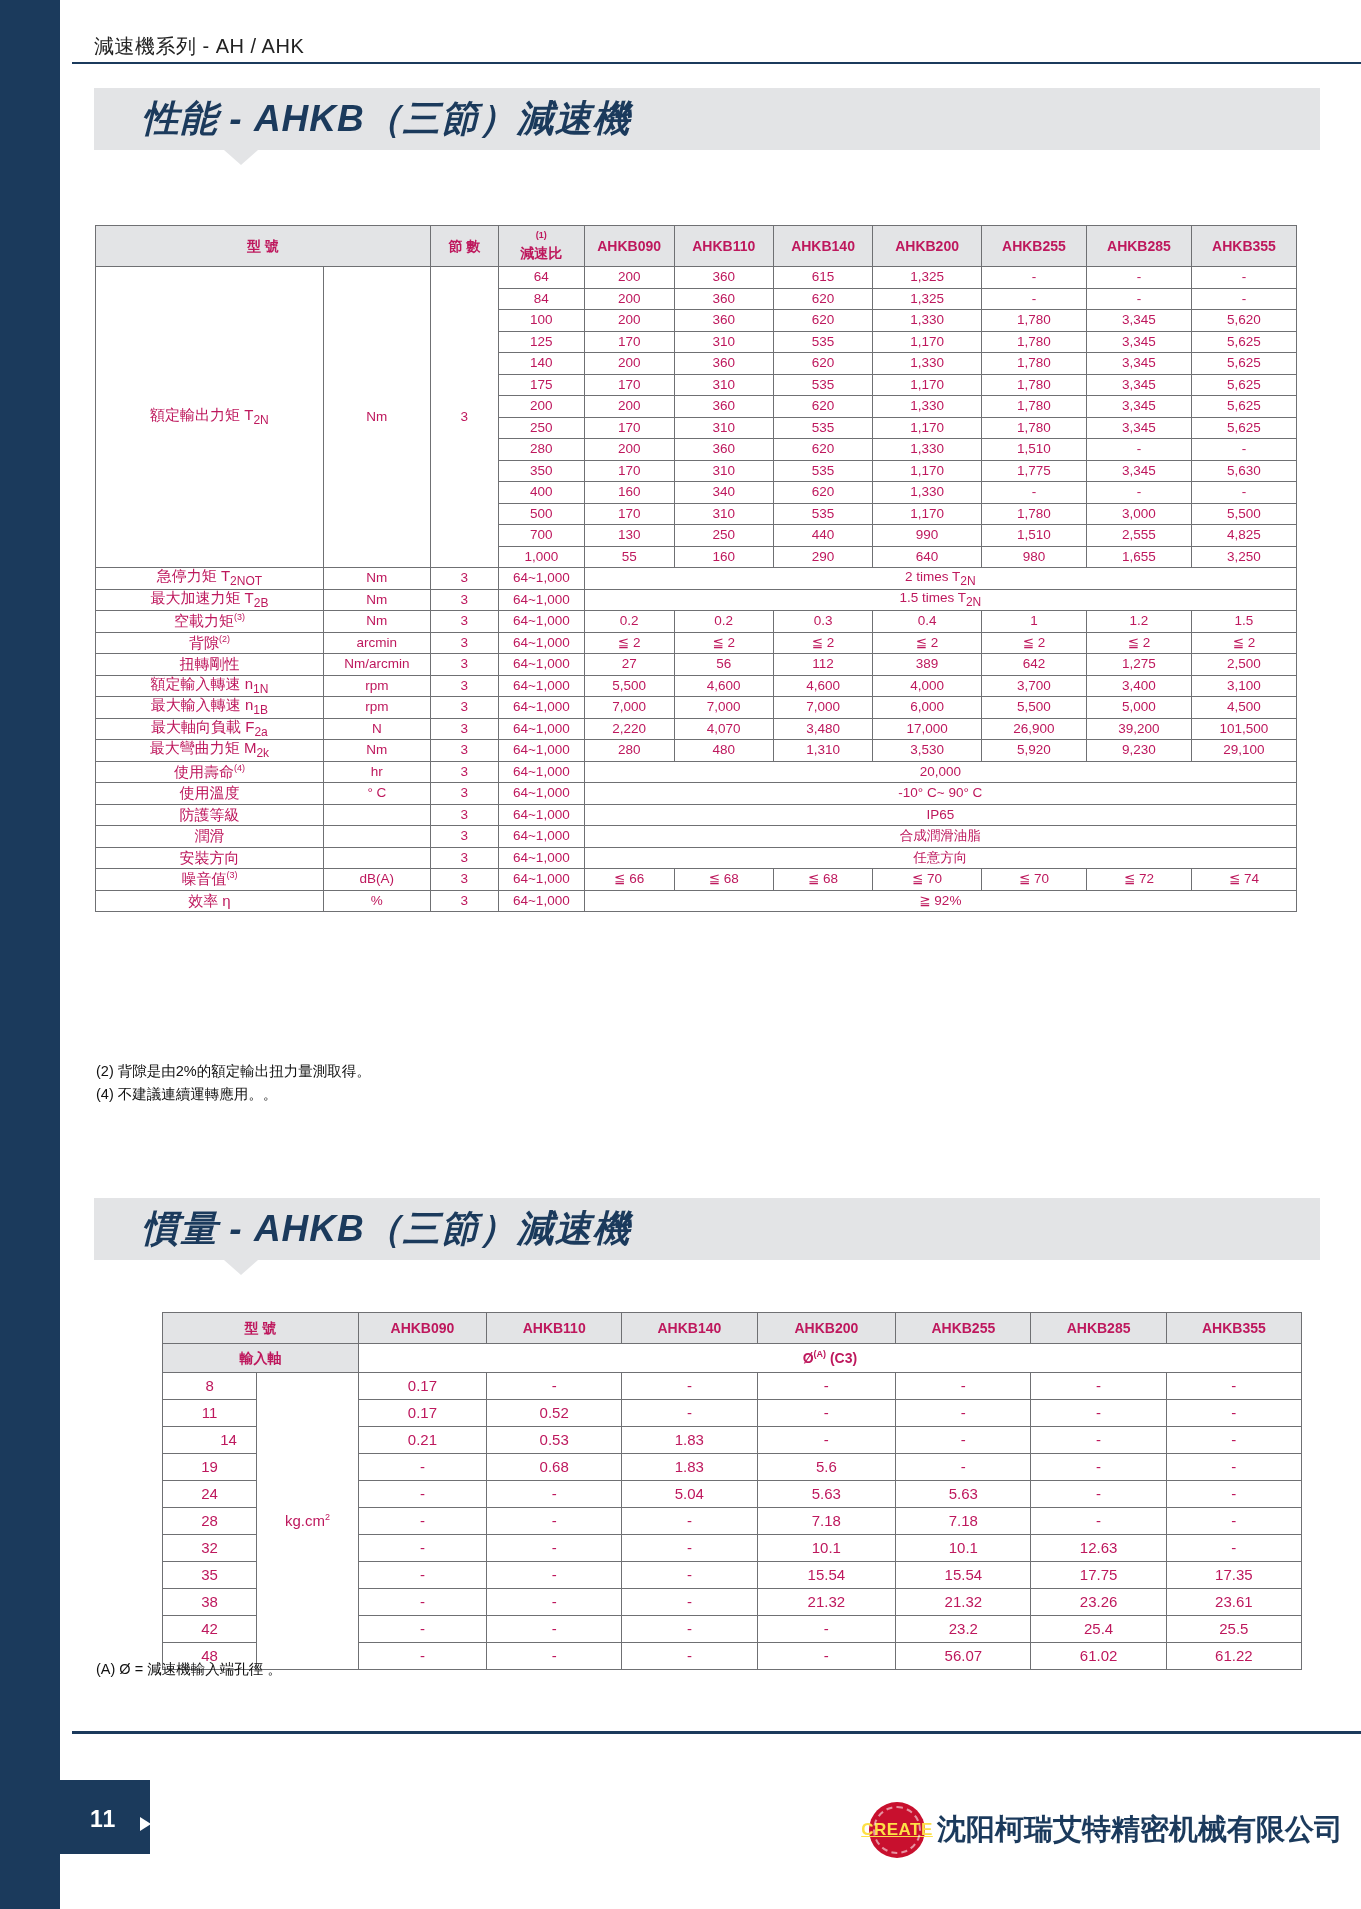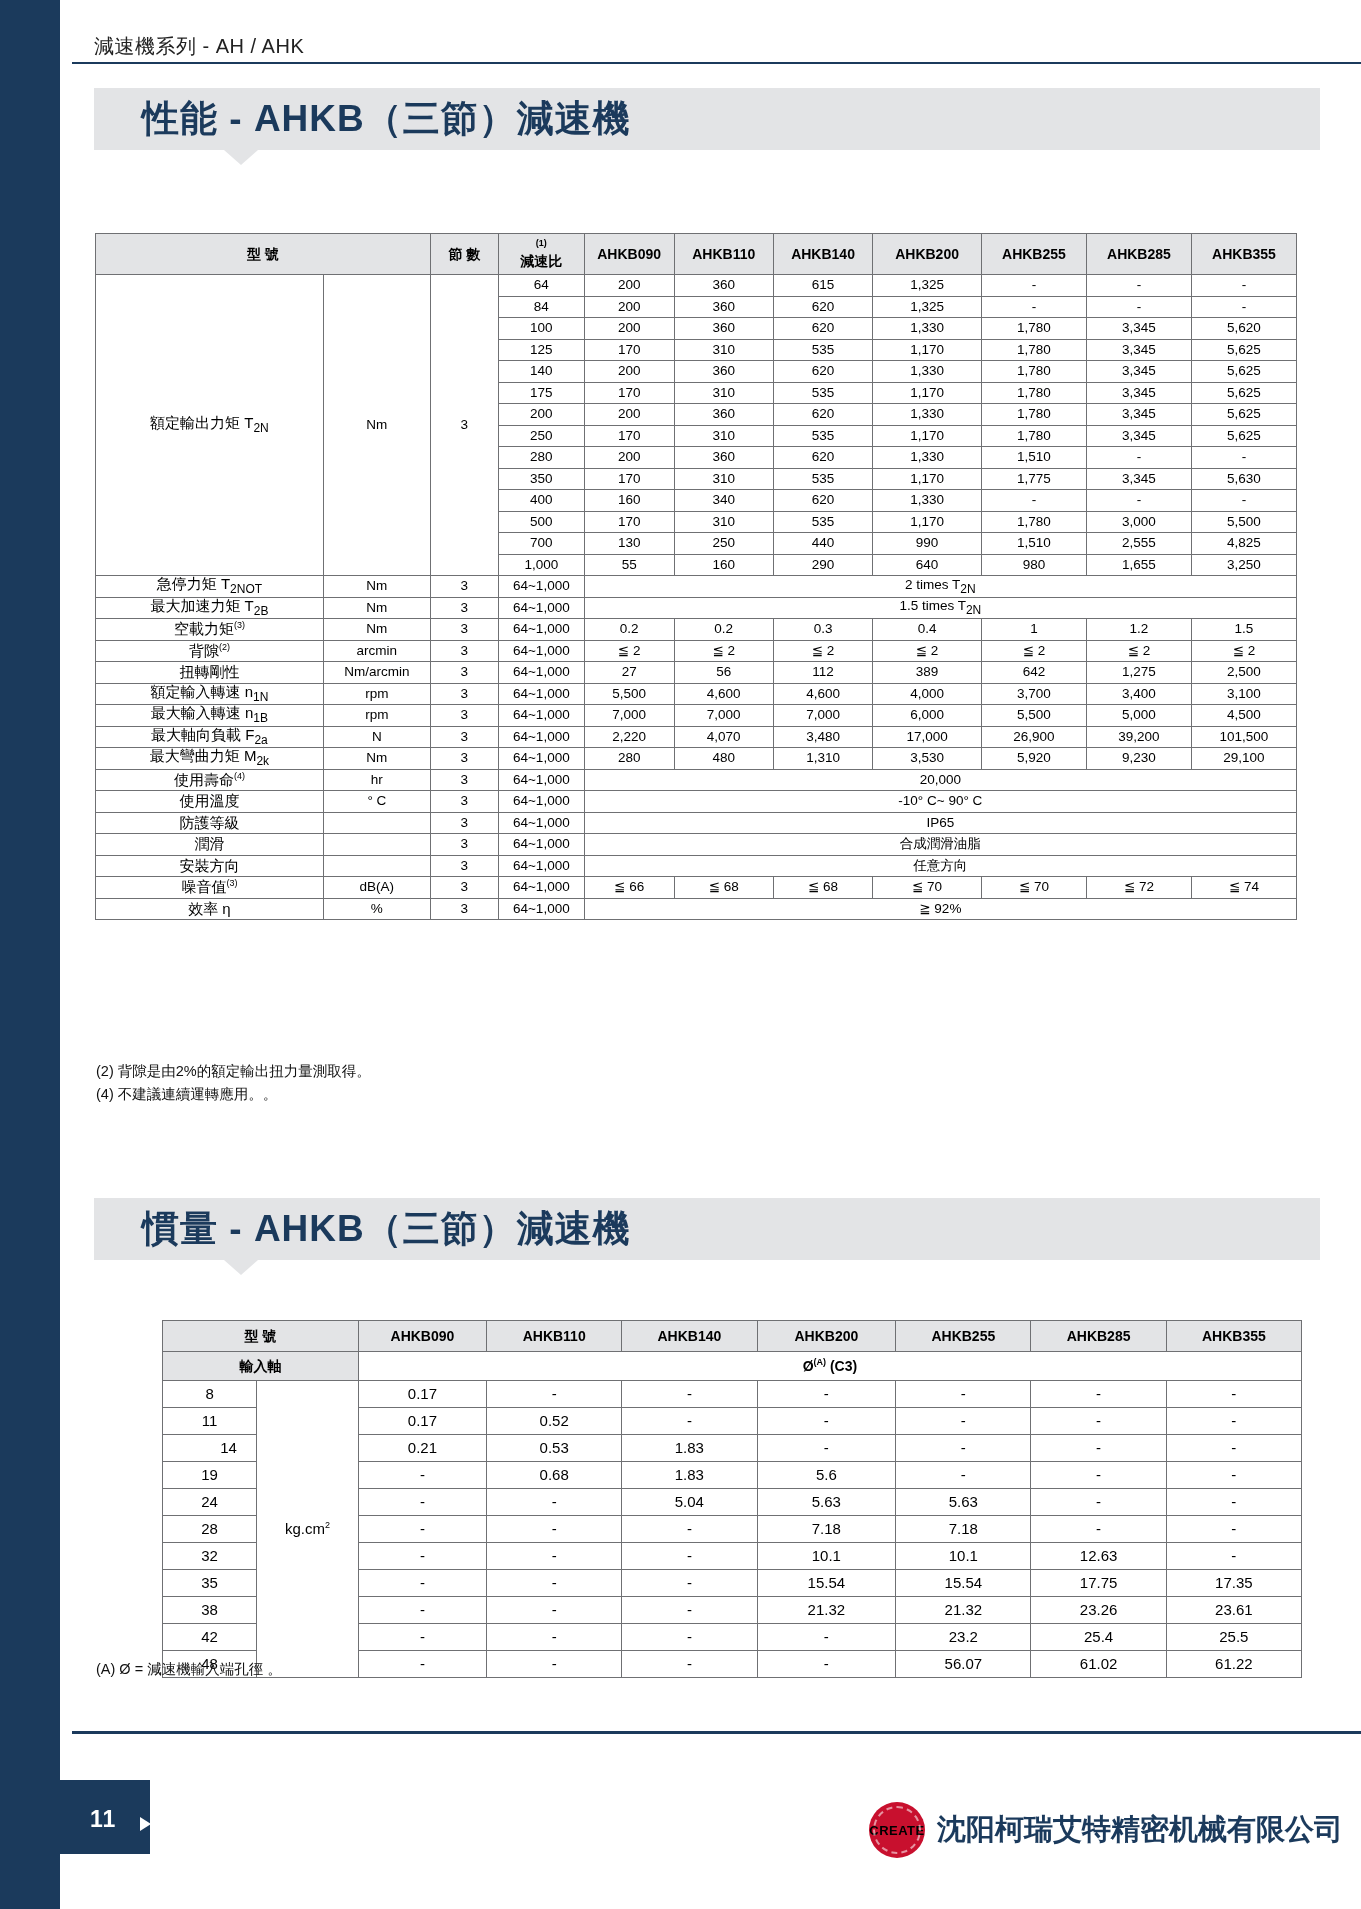--- a/index.html
+++ b/index.html
@@ -33,34 +33,34 @@
 
   
   .title-band{
     position:absolute;left:22px;width:1226px;height:62px;
     background:#e3e4e6;
   }
   .title-band .txt{
     position:absolute;left:48px;top:50%;transform:translateY(-50%);
     font-size:37px;font-weight:bold;color:#1b3a5c;letter-spacing:1px;
     white-space:nowrap;
+    font-style:italic;
   }
   .title-notch{
     position:absolute;width:0;height:0;
     border-left:17px solid transparent;border-right:17px solid transparent;
     border-top:15px solid #e3e4e6;
   }
 
   
   table{border-collapse:collapse;}
   .t1, .t2{
     position:absolute;
     font-size:13.5px;
-    color:#000000;
-    margin-top:8px;
+    color:#be185d;
   }
   .t1 td,.t1 th,.t2 td,.t2 th{
     border:1px solid #6f7073;
     padding:0 4px;
     text-align:center;
     vertical-align:middle;
     height:20.5px;
     line-height:1.05;
     font-weight:normal;
   }
@@ -93,21 +93,21 @@
   }
   .brand{
     position:absolute;right:18px;top:1802px;display:flex;align-items:center;gap:12px;
   }
   .brand-logo{
     width:56px;height:56px;border-radius:50%;
     background:#c8102e;position:relative;
     display:flex;align-items:center;justify-content:center;
   }
   .brand-logo span{
-    color:#000000;font-size:13px;font-weight:bold;letter-spacing:.5px;
+    color:#fde047;font-size:17px;font-weight:bold;letter-spacing:.5px;text-decoration:underline;
   }
   .brand-logo:before{
     content:"";position:absolute;left:4px;top:4px;right:4px;bottom:4px;
     border:2px dashed #ffffff;border-radius:50%;opacity:.55;
   }
   .brand-txt{
     font-size:29px;font-weight:bold;color:#1b3a5c;white-space:nowrap;
   }
 </style>
 </head>

